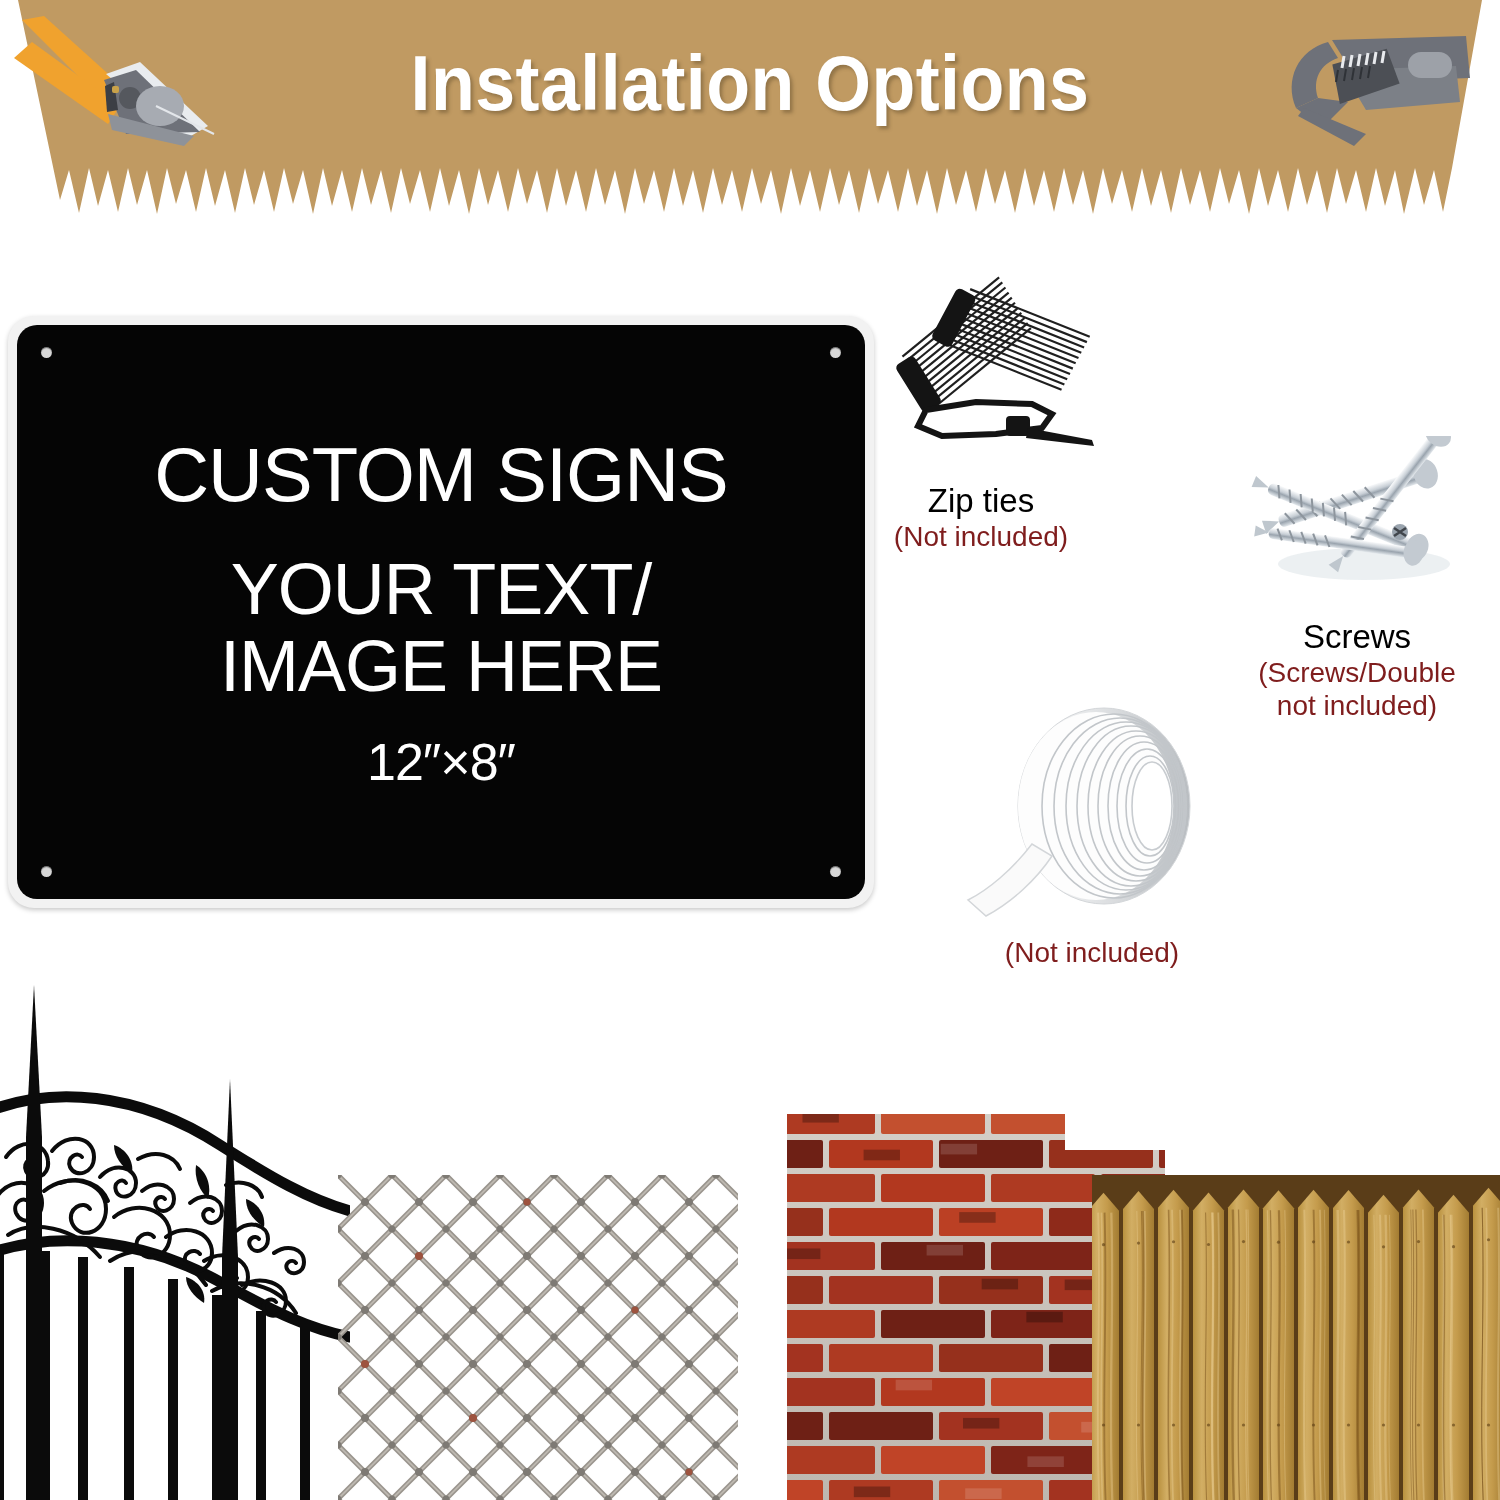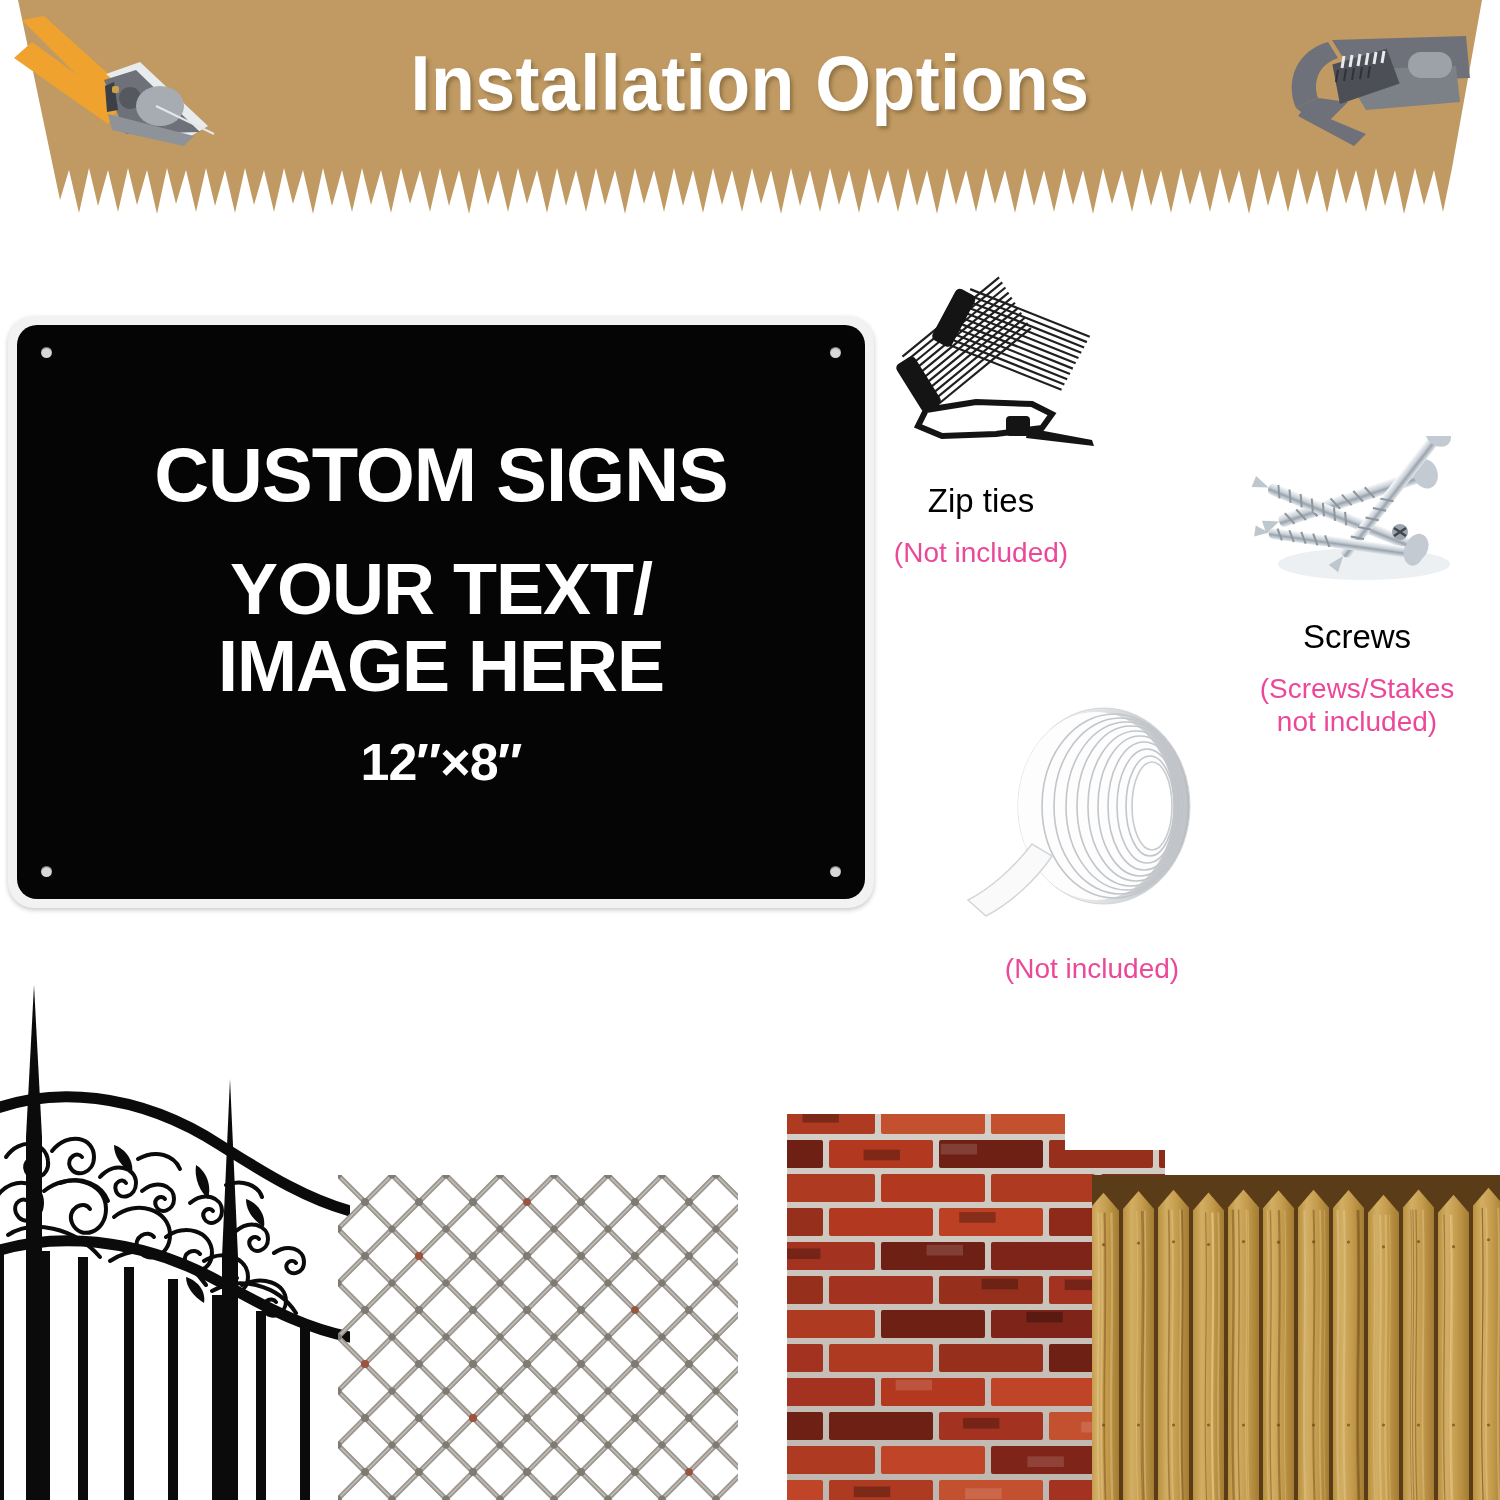--- a/index.html
+++ b/index.html
@@ -74,21 +74,21 @@
   .sign-hole.bl { left: 24px; bottom: 22px; }
   .sign-hole.br { right: 24px; bottom: 22px; }
 
   #sign-text-block {
     position: absolute;
     left: 0; top: 0; width: 100%; height: 100%;
     display: flex; flex-direction: column;
     align-items: center; justify-content: center;
     color: #ffffff;
     font-family: "Liberation Sans", sans-serif;
-    font-weight: bold;
+    font-weight: normal;
     text-align: center;
     padding: 0 18px;
   }
   #sign-line-1 {
     font-size: 76px;
     line-height: 1.02;
     letter-spacing: -1px;
     margin-bottom: 38px;
   }
   #sign-line-2, #sign-line-3 {
@@ -105,24 +105,24 @@
 
   
   .accessory { position: absolute; text-align: center; }
   .acc-title {
     color: #000000;
     font-size: 33px;
     line-height: 1.14;
     white-space: pre-line;
   }
   .acc-note {
-    color: #ec4899;
+    color: #7f1d1d;
     font-size: 28px;
     line-height: 1.18;
-    margin-top: 16px;
+    margin-top: 0;
     white-space: pre-line;
   }
 
   #acc-zipties { left: 856px; top: 268px; width: 250px; }
   #acc-zipties .art { height: 212px; position: relative; }
   #acc-zipties .acc-title { margin-top: 2px; }
 
   #acc-screws { left: 1214px; top: 436px; width: 286px; }
   #acc-screws .art { height: 162px; position: relative; }
   #acc-screws .acc-title { margin-top: 20px; }
@@ -365,21 +365,21 @@
             <path d="M86,102 L92,113"></path>
           <path d="M98,102 L104,113"></path>
             <path d="M110,102 L116,113"></path>
         </g>
       </g>
       <circle cx="186" cy="96" r="8" fill="#9AA4AE"></circle>
       <path d="M180,92 L192,100 M180,100 L192,92" stroke="#41464C" stroke-width="2.5"></path>
     </svg>
   </div>
   <div class="acc-title">Screws</div>
-  <div class="acc-note">(Screws/Stakes
+  <div class="acc-note">(Screws/Double
 not included)</div>
 </div>
 
 <div class="accessory" id="acc-tape">
   <div class="art">
     <svg viewBox="0 0 292 242" width="292" height="242">
       <defs>
         <linearGradient id="tapeEdge" x1="0" y1="0" x2="1" y2="0">
           <stop offset="0" stop-color="#FFFFFF"></stop>
           <stop offset="0.45" stop-color="#E2E4E6"></stop>

